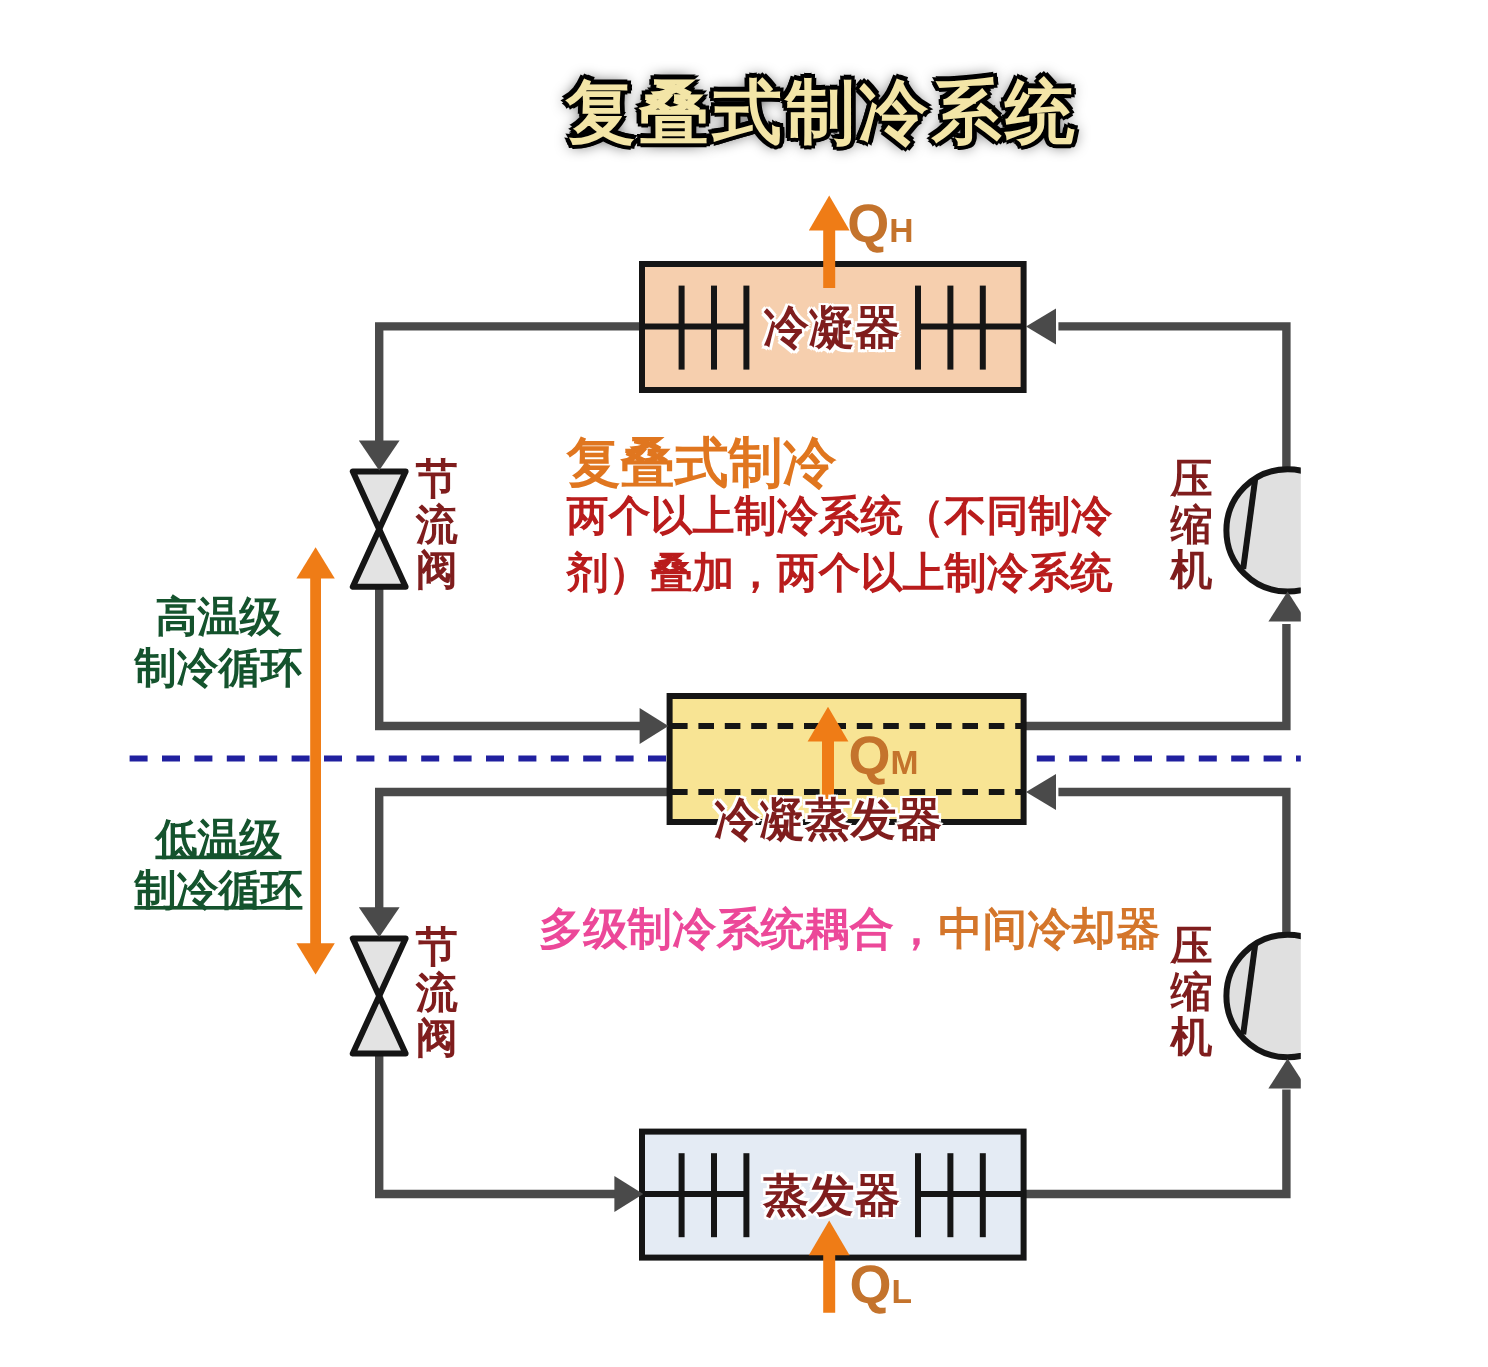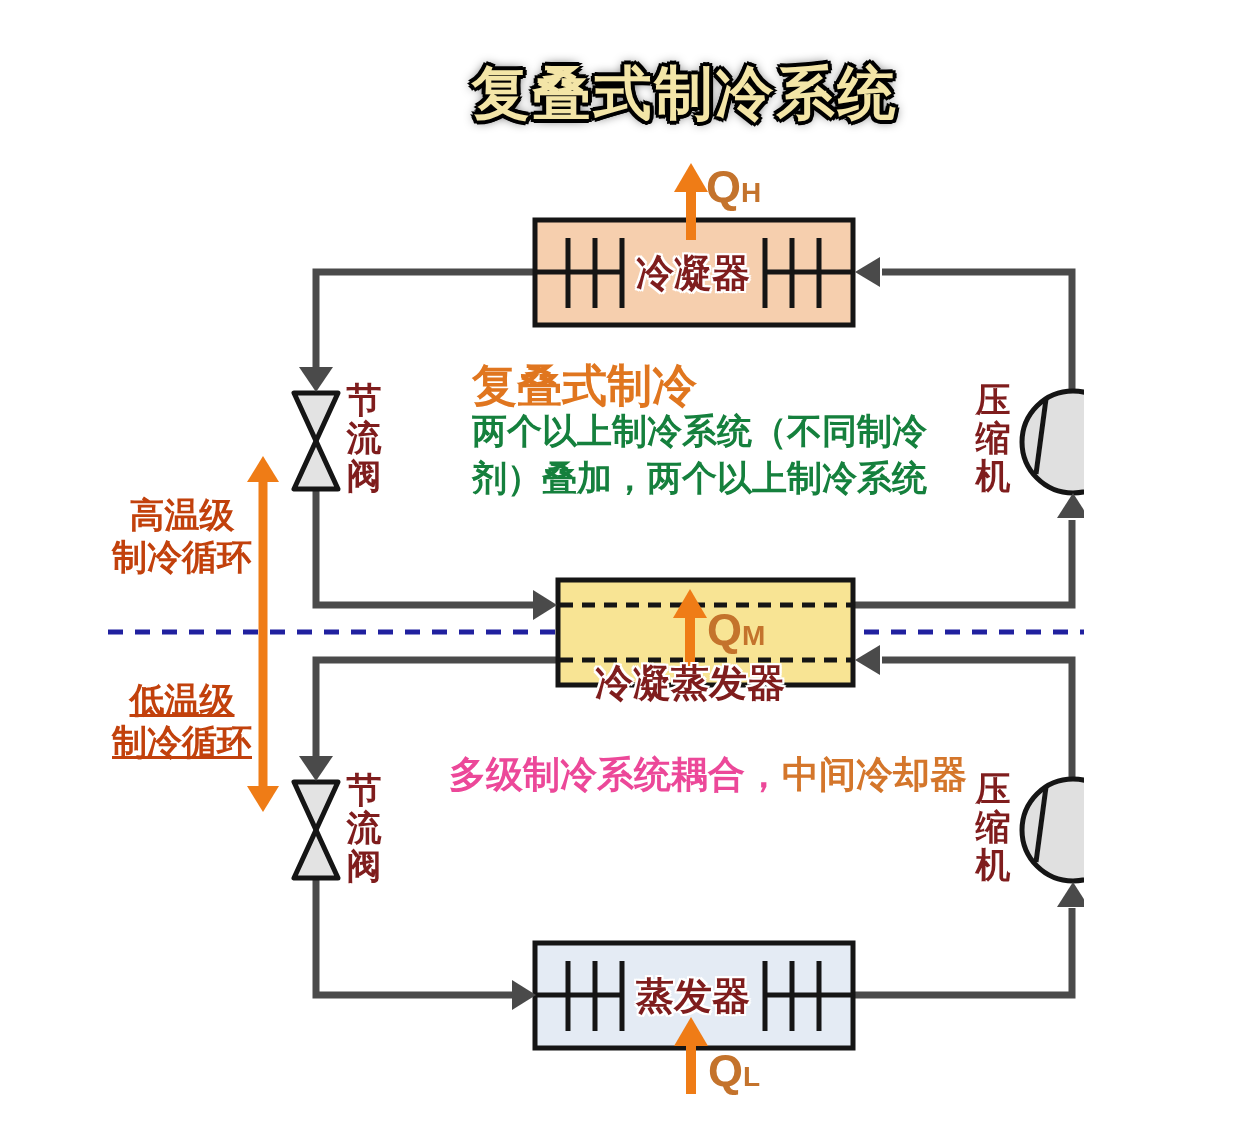--- a/index.html
+++ b/index.html
@@ -15,32 +15,32 @@
     font-size:58px; font-weight:bold; letter-spacing:3px; color:#f3e5a7;
     text-shadow:-3px -3px 0 #000, 3px -3px 0 #000, -3px 3px 0 #000, 3px 3px 0 #000,
                 -4px 0 0 #000, 4px 0 0 #000, 0 -4px 0 #000, 0 4px 0 #000, 0 0 12px #000;
   }
   .blue-label {
     color:#7f1d1d; font-weight:bold;
     text-shadow:-2px -2px 0 #fff, 2px -2px 0 #fff, -2px 2px 0 #fff, 2px 2px 0 #fff,
                 -2px 0 0 #fff, 2px 0 0 #fff, 0 -2px 0 #fff, 0 2px 0 #fff;
   }
   .orange-label {
-    color:#c2410c; font-weight:bold;
+    color:#14532d; font-weight:bold;
     text-shadow:-2px -2px 0 #fff, 2px -2px 0 #fff, -2px 2px 0 #fff, 2px 2px 0 #fff,
                 -2px 0 0 #fff, 2px 0 0 #fff, 0 -2px 0 #fff, 0 2px 0 #fff;
   }
   .component-label { font-size:38px; }
   .vert { width:42px; word-break:break-all; line-height:1.08; text-align:center; font-size:35px; }
   .cycle-label { width:150px; text-align:center; font-size:35px; line-height:42px; }
   .heat-label { display:flex; align-items:flex-end; color:#c4732c; font-weight:bold; }
   .heat-q   { font-size:45px; line-height:1; }
   .heat-sub { font-size:28px; line-height:1.1; }
   .cascade-heading { font-size:45px; font-weight:bold; color:#e0761f; }
-  .desc-line { font-size:35px; font-weight:600; color:#15803d; line-height:47px; white-space:nowrap; }
+  .desc-line { font-size:35px; font-weight:600; color:#b91c1c; line-height:47px; white-space:nowrap; }
   .coupling-line { font-size:37px; font-weight:600; white-space:nowrap; }
   .coupling-gray { color:#ec4899; }
   .coupling-orange { color:#d4762b; font-weight:bold; }
 </style>
 </head>
 <body>
 
 <div class="canvas">
 
   <svg width="1240" height="1139" viewBox="0 0 1240 1139">

